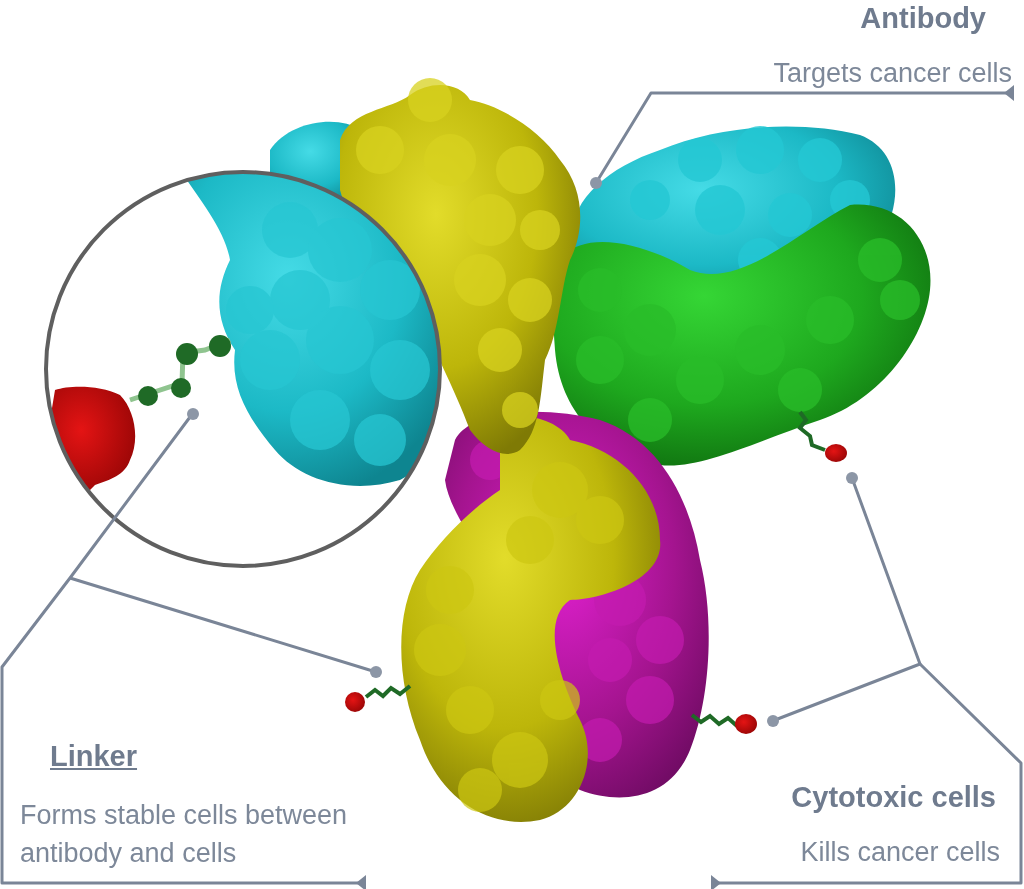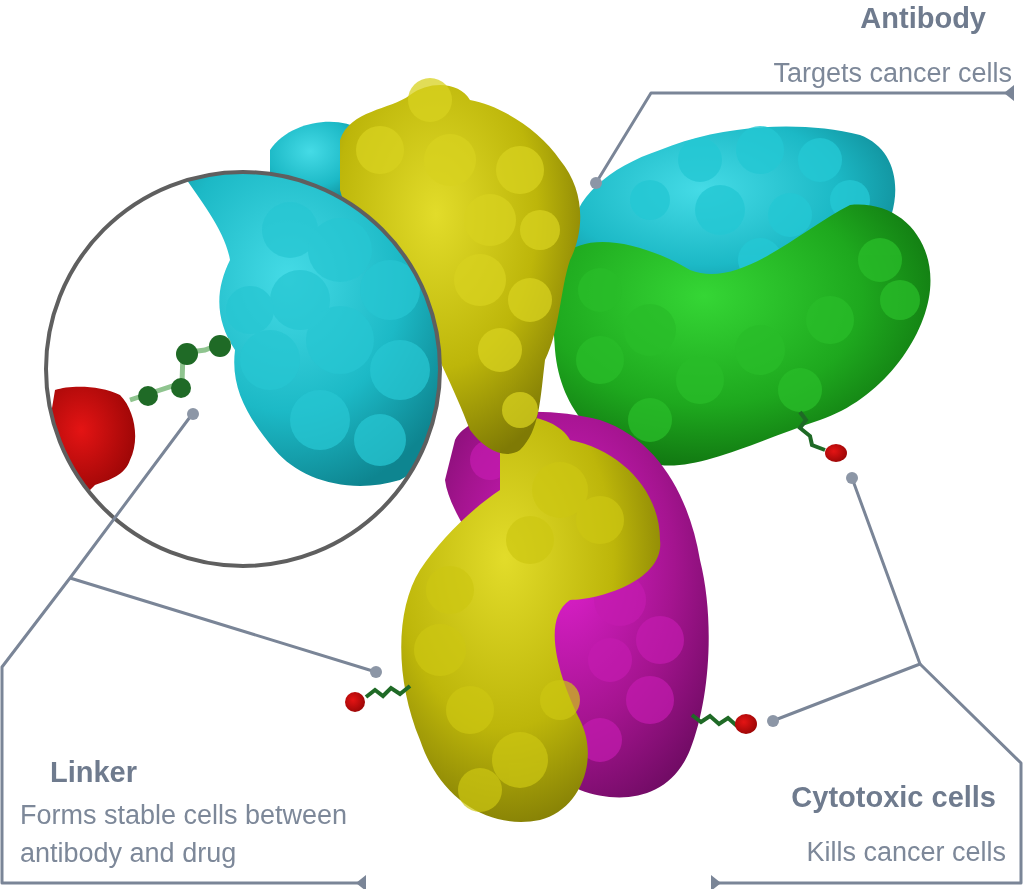--- a/index.html
+++ b/index.html
@@ -3,25 +3,25 @@
   <meta charset="utf-8">
   <style>
     html, body { margin: 0; padding: 0; background: #ffffff; }
     body { width: 1024px; height: 889px; position: relative; overflow: hidden; font-family: "Liberation Sans", sans-serif; }
     #stage { position: absolute; left: 0; top: 0; width: 1024px; height: 889px; }
     .label { position: absolute; color: #6f7b8e; white-space: nowrap; }
     .title { font-weight: bold; font-size: 29px; }
     .desc { font-size: 27px; color: #7d8899; }
     #antibody-title { right: 38px; top: 2px; text-align: right; }
     #antibody-desc { right: 12px; top: 58px; text-align: right; }
-    #linker-title { left: 50px; top: 756px; }
+    #linker-title { left: 50px; top: 740px; text-decoration: underline; }
     #linker-desc-1 { left: 20px; top: 800px; }
     #linker-desc-2 { left: 20px; top: 838px; }
     #drug-title { right: 28px; top: 781px; text-align: right; }
-    #drug-desc { right: 18px; top: 837px; text-align: right; }
+    #drug-desc { right: 24px; top: 837px; text-align: right; }
   </style>
 </head>
 <body>
 
 <div id="stage">
   <svg width="1024" height="889" viewBox="0 0 1024 889" xmlns="http://www.w3.org/2000/svg">
     <defs>
       <radialGradient id="gYel" cx="40%" cy="35%" r="70%">
         <stop offset="0%" stop-color="#e2dc2a"></stop>
         <stop offset="60%" stop-color="#bdb60a"></stop>
@@ -188,17 +188,17 @@
       <polygon points="721,883 711,875 711,891"></polygon>
     </g>
   </svg>
 
   
   <div id="antibody-title" class="label title">Antibody</div>
   <div id="antibody-desc" class="label desc">Targets cancer cells</div>
 
   <div id="linker-title" class="label title">Linker</div>
   <div id="linker-desc-1" class="label desc">Forms stable cells between</div>
-  <div id="linker-desc-2" class="label desc">antibody and drug</div>
+  <div id="linker-desc-2" class="label desc">antibody and cells</div>
 
   <div id="drug-title" class="label title">Cytotoxic cells</div>
   <div id="drug-desc" class="label desc">Kills cancer cells</div>
 </div>
 
 </body></html>

